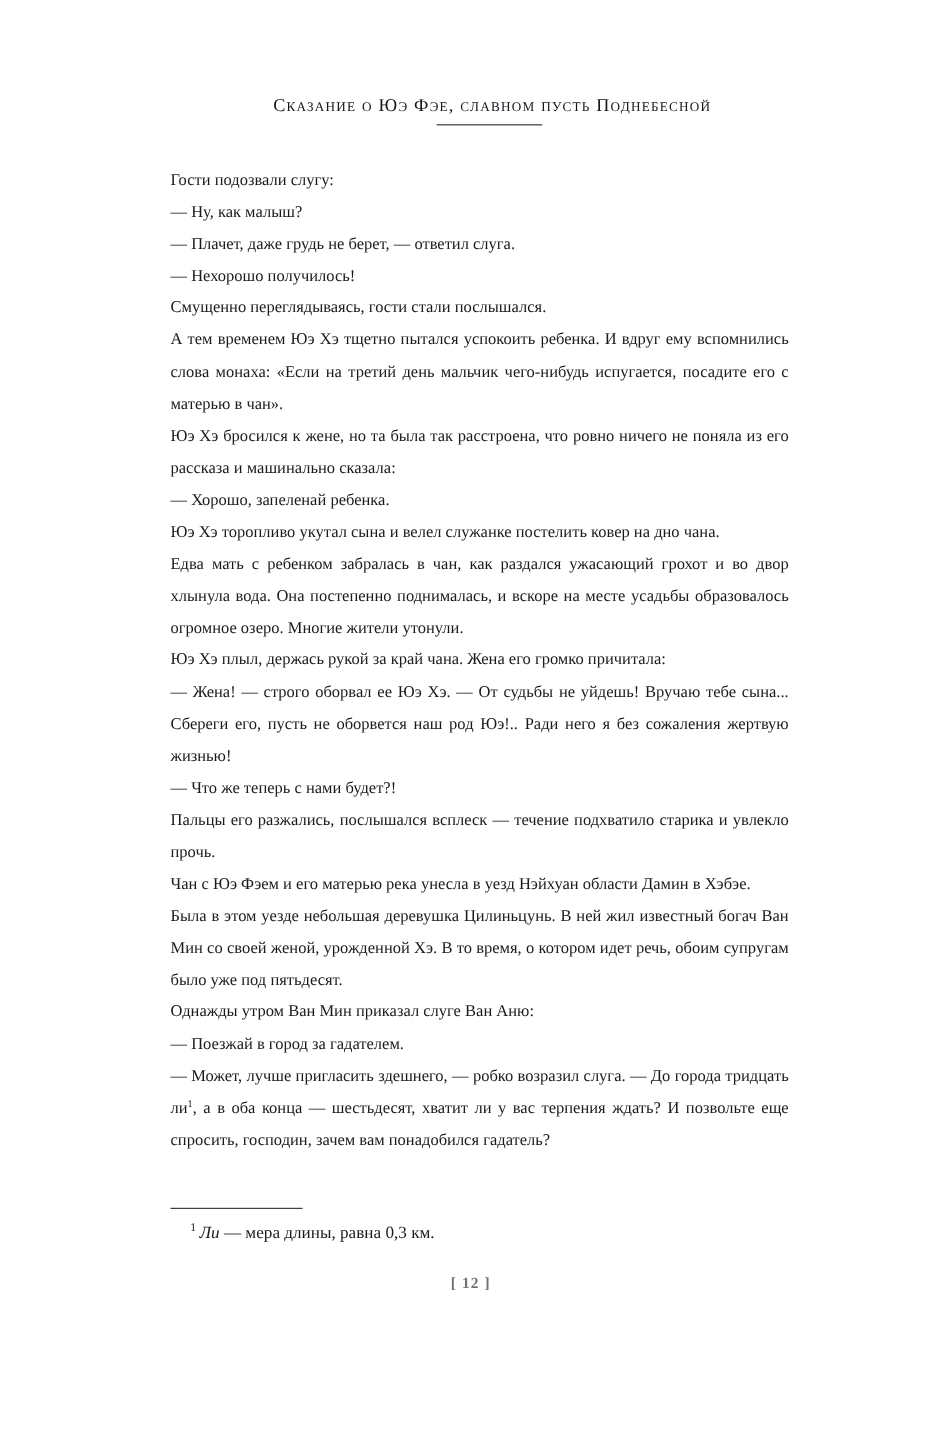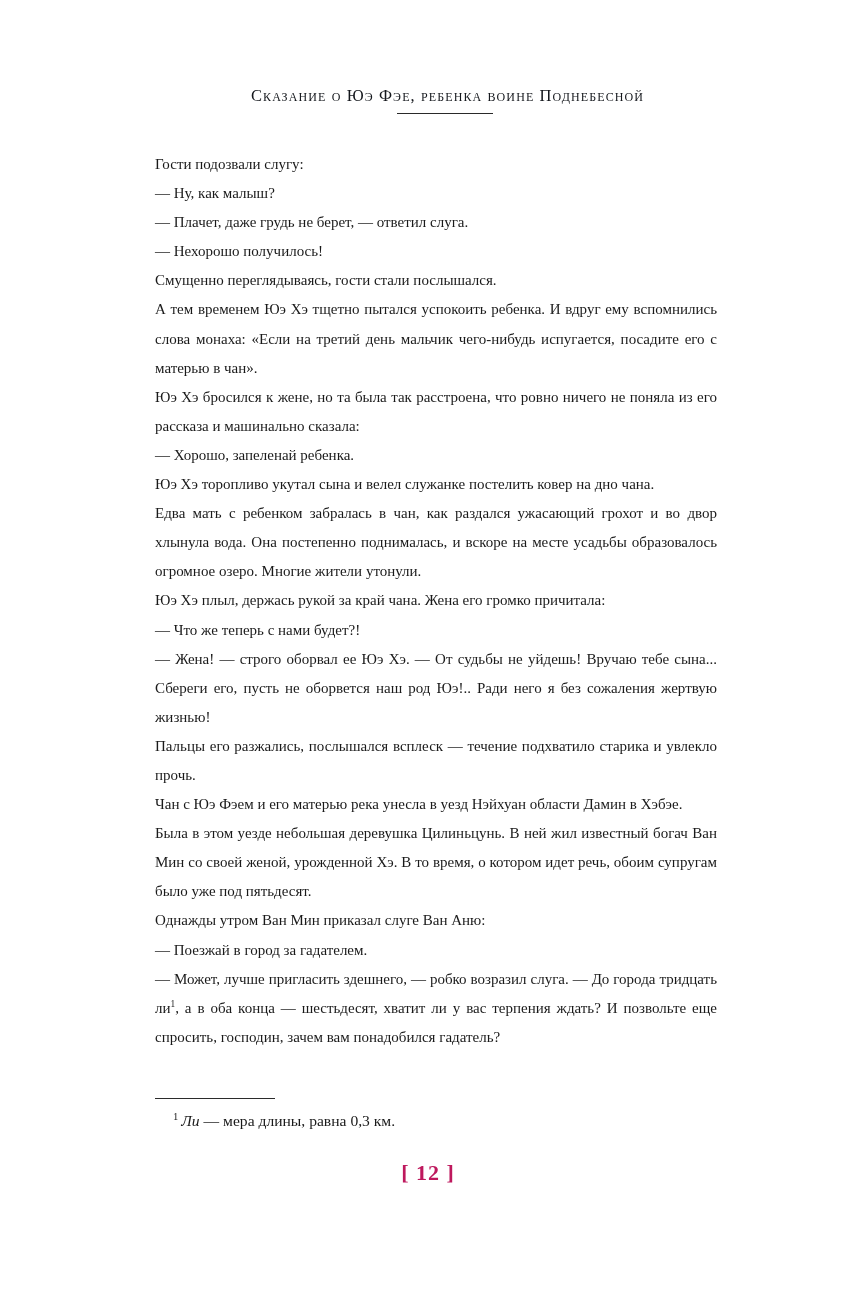--- a/index.html
+++ b/index.html
@@ -87,51 +87,51 @@
     margin-right: 3px;
   }
   .footnote i {
   }
   .folio {
     position: absolute;
     left: 0;
     right: 0;
     top: 1160px;
     text-align: center;
-    font-size: 22px;
+    font-size: 14px;
     font-weight: bold;
     letter-spacing: 1px;
-    color: #be185d;
+    color: #737373;
   }
   .folio .brk {
     font-weight: bold;
   }
 </style>
 </head>
 <body>
 
 <div class="page">
 
-  <div class="running-head">Сказание о Юэ Фэе, ребенка воине Поднебесной</div>
+  <div class="running-head">Сказание о Юэ Фэе, славном пусть Поднебесной</div>
   <div class="head-rule"></div>
 
   <div class="body-text">
     <p class="p-noindent">Гости подозвали слугу:</p>
     <p class="dialogue">— Ну, как малыш?</p>
     <p class="dialogue">— Плачет, даже грудь не берет, — ответил слуга.</p>
     <p class="dialogue">— Нехорошо получилось!</p>
     <p class="p-noindent">Смущенно переглядываясь, гости стали послышался.</p>
     <p class="p-indent">А тем временем Юэ Хэ тщетно пытался успокоить ребенка. И вдруг ему вспомнились слова монаха: «Если на третий день мальчик чего-нибудь испугается, посадите его с матерью в чан».</p>
     <p class="p-indent">Юэ Хэ бросился к жене, но та была так расстроена, что ровно ничего не поняла из его рассказа и машинально сказала:</p>
     <p class="dialogue">— Хорошо, запеленай ребенка.</p>
     <p class="p-indent">Юэ Хэ торопливо укутал сына и велел служанке постелить ковер на дно чана.</p>
     <p class="p-indent">Едва мать с ребенком забралась в чан, как раздался ужасающий грохот и во двор хлынула вода. Она постепенно поднималась, и вскоре на месте усадьбы образовалось огромное озеро. Многие жители утонули.</p>
     <p class="p-indent">Юэ Хэ плыл, держась рукой за край чана. Жена его громко причитала:</p>
+    <p class="dialogue">— Жена! — строго оборвал ее Юэ Хэ. — От судьбы не уйдешь! Вручаю тебе сына... Сбереги его, пусть не оборвется наш род Юэ!.. Ради него я без сожаления жертвую жизнью!</p>
     <p class="dialogue">— Что же теперь с нами будет?!</p>
-    <p class="dialogue">— Жена! — строго оборвал ее Юэ Хэ. — От судьбы не уйдешь! Вручаю тебе сына... Сбереги его, пусть не оборвется наш род Юэ!.. Ради него я без сожаления жертвую жизнью!</p>
     <p class="p-indent">Пальцы его разжались, послышался всплеск — течение подхватило старика и увлекло прочь.</p>
     <p class="p-indent">Чан с Юэ Фэем и его матерью река унесла в уезд Нэйхуан области Дамин в Хэбэе.</p>
     <p class="p-indent">Была в этом уезде небольшая деревушка Цилиньцунь. В ней жил известный богач Ван Мин со своей женой, урожденной Хэ. В то время, о котором идет речь, обоим супругам было уже под пятьдесят.</p>
     <p class="p-indent">Однажды утром Ван Мин приказал слуге Ван Аню:</p>
     <p class="dialogue">— Поезжай в город за гадателем.</p>
     <p class="dialogue"><span>— Может, лучше пригласить здешнего, — робко возразил слуга. — До города тридцать ли</span><sup class="fn">1</sup><span>, а в оба конца — шестьдесят, хватит ли у вас терпения ждать? И позвольте еще спросить, господин, зачем вам понадобился гадатель?</span></p>
   </div>
 
   <div class="footnote-wrap">
     <div class="footnote-rule"></div>

